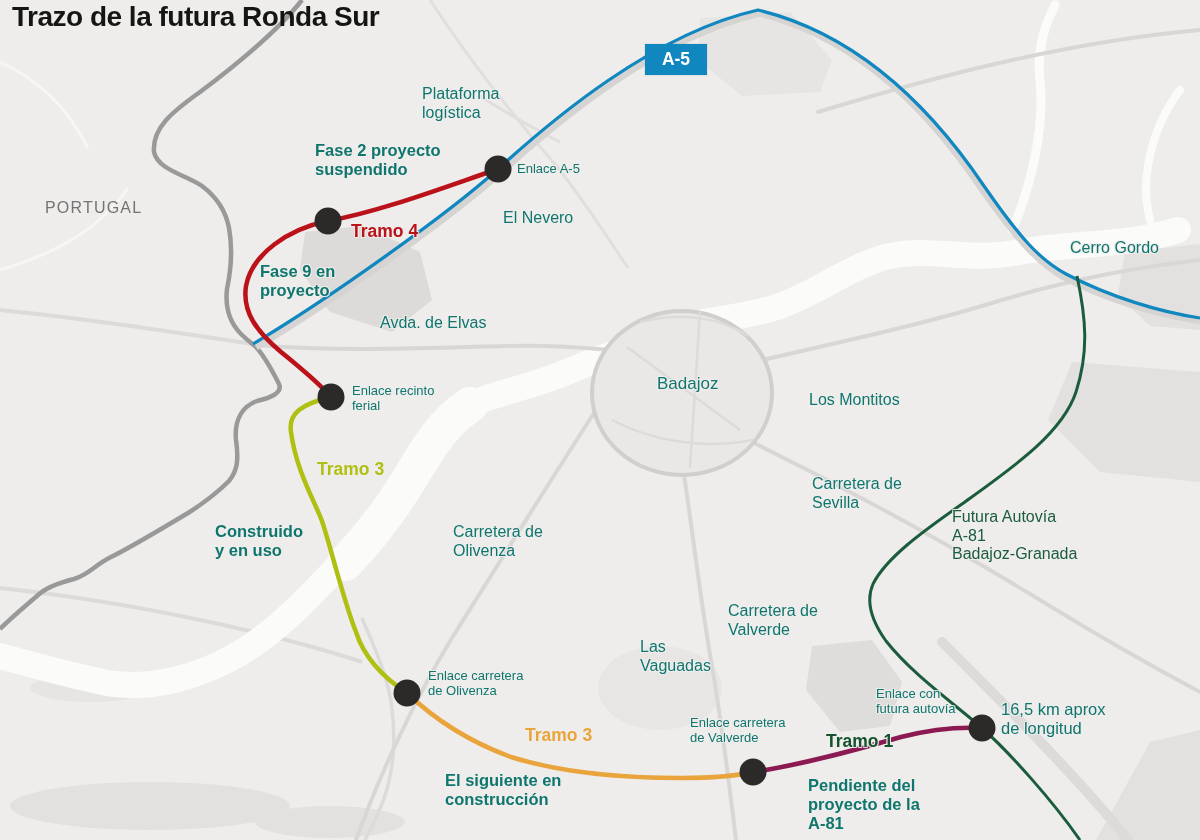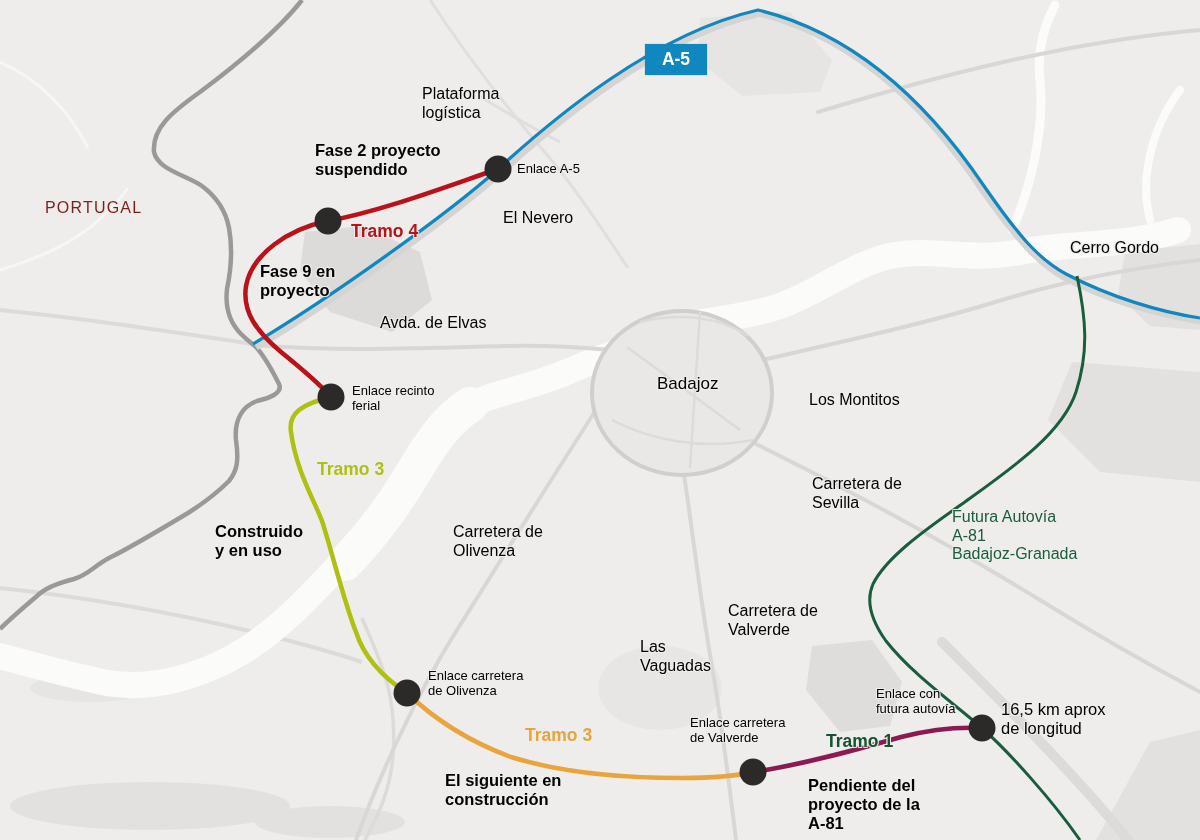--- a/index.html
+++ b/index.html
@@ -3,33 +3,33 @@
 <meta charset="utf-8">
 <style>
   html,body{margin:0;padding:0;background:#fff;}
   .canvas{
     position:relative;width:1200px;height:840px;overflow:hidden;
     background:#eeedec;
     font-family:"Liberation Sans",sans-serif;
   }
   .canvas svg{position:absolute;left:0;top:0;}
   .label{
-    position:absolute;white-space:pre-line;color:#000000;
+    position:absolute;white-space:pre-line;color:#0f766e;
     font-size:16px;line-height:1.16;
     text-shadow:-1px -1px 0 rgba(238,237,236,.85),1px -1px 0 rgba(238,237,236,.85),
                 -1px 1px 0 rgba(238,237,236,.85),1px 1px 0 rgba(238,237,236,.85);
   }
   .title{
     position:absolute;left:12px;top:0px;font-size:28px;font-weight:800;
     color:#151513;letter-spacing:-.5px;line-height:1.2;
   }
   .bold-note{font-weight:bold;font-size:16.5px;}
   .tramo{font-size:17.5px;font-weight:bold;}
   .junction{font-size:13px;}
-  .region{letter-spacing:1.2px;color:#7f1d1d;}
+  .region{letter-spacing:1.2px;color:#737373;}
   .badge{
     position:absolute;left:645px;top:44px;width:62px;height:31px;
     color:#ffffff;font-size:17.5px;font-weight:bold;text-align:center;line-height:31px;
     box-shadow:0 0 0 1px rgba(0,0,0,.05);
   }
   .city-name{font-size:17px;}
 </style>
 </head>
 <body>
 
@@ -104,20 +104,21 @@
     <g>
       <circle cx="498" cy="169" r="13.5" fill="#2b2a28"></circle>
       <circle cx="328" cy="221" r="13.5" fill="#2b2a28"></circle>
       <circle cx="331" cy="397" r="13.5" fill="#2b2a28"></circle>
       <circle cx="407" cy="693" r="13.5" fill="#2b2a28"></circle>
       <circle cx="753" cy="772" r="13.5" fill="#2b2a28"></circle>
       <circle cx="982" cy="728" r="13.5" fill="#2b2a28"></circle>
     </g>
   </svg>
 
+  <div class="title">Trazo de la futura Ronda Sur</div>
 
   <div class="badge" style="background-color: rgb(17, 135, 191);">A-5</div>
 
   <div class="label region" style="left:45px;top:199px;">PORTUGAL</div>
   <div class="label" style="left:422px;top:85px;">Plataforma
 logística</div>
   <div class="label bold-note" style="left:315px;top:141px;">Fase 2 proyecto
 suspendido</div>
   <div class="label junction" style="left:517px;top:161px;">Enlace A-5</div>
   <div class="label tramo" style="left: 351px; top: 221px; color: rgb(187, 17, 25);">Tramo 4</div>

